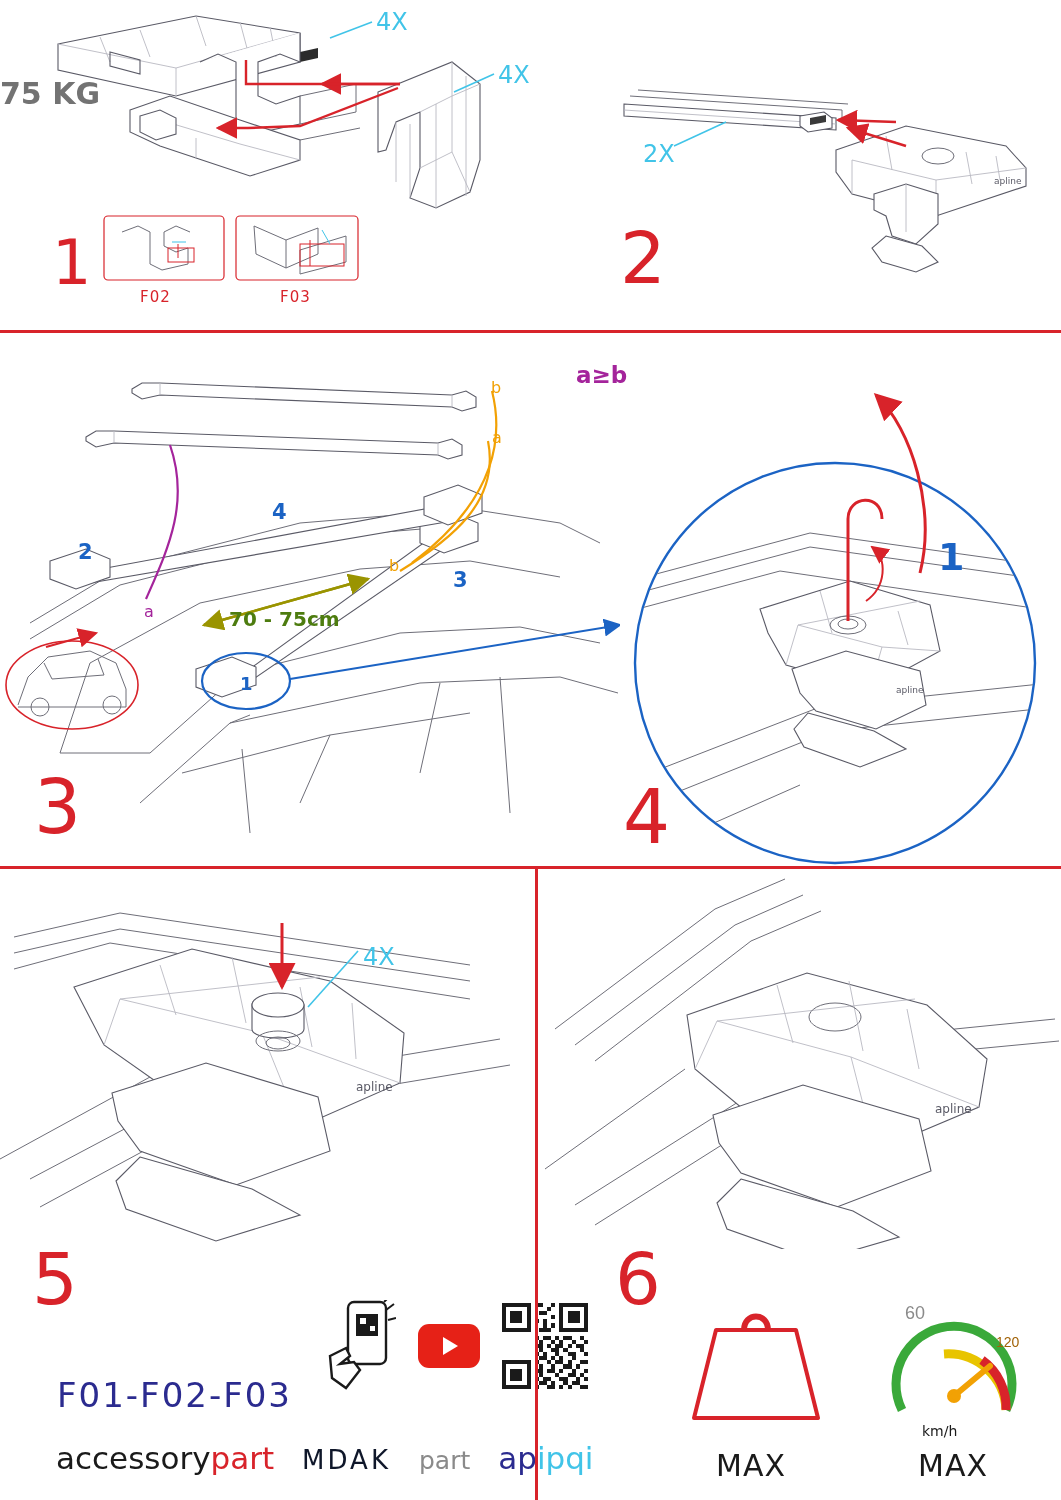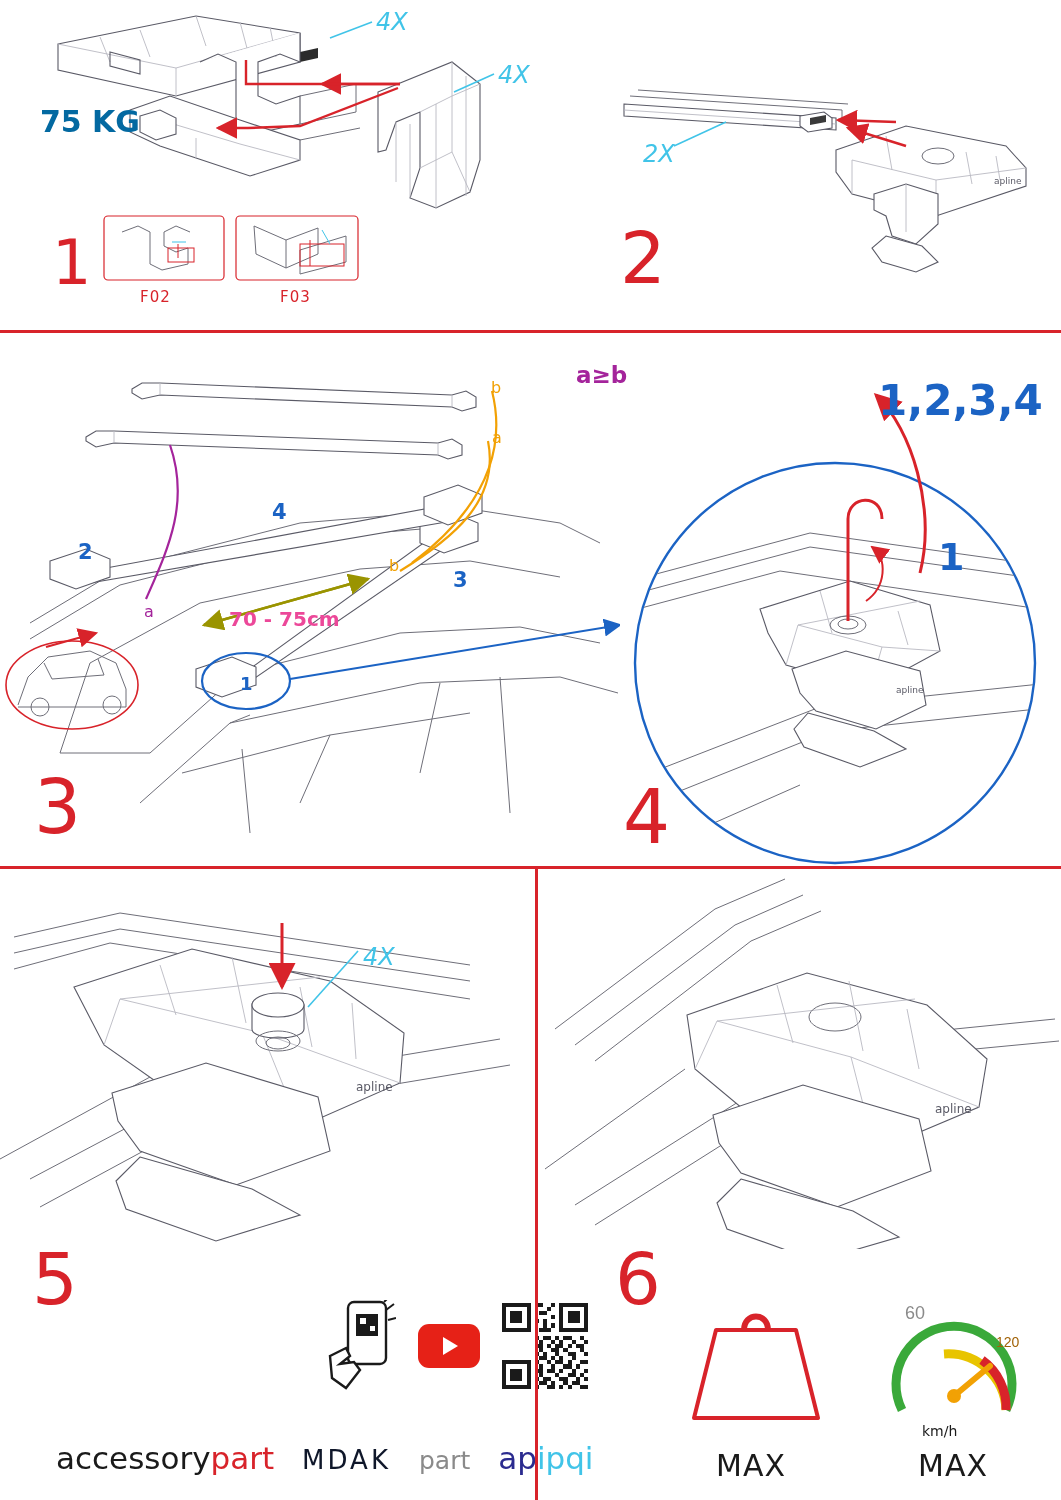--- a/index.html
+++ b/index.html
@@ -50,23 +50,23 @@
   #step4 { left: 623px; top: 780px; font-size: 74px; }
   #step5 { left: 32px; top: 1243px; font-size: 72px; }
   #step6 { left: 615px; top: 1243px; font-size: 72px; }
 
   
   .lbl {
     position: absolute;
     font-family: "DejaVu Sans", sans-serif;
     white-space: nowrap;
   }
-  .cyan { color: #41c4e8; font-style: italic; }
+  .cyan { color: #41c4e8; }
   .blue { color: #1b63c4; }
-  .olive{ color: #ec4899; }
+  .olive{ color: #4d7c0f; }
   .purple { color: #a4249b; }
 
   #lbl-4x-a { left: 376px; top: 8px; font-size: 24px; }
   #lbl-4x-b { left: 498px; top: 61px; font-size: 24px; }
   #lbl-2x   { left: 643px; top: 140px; font-size: 24px; }
   #lbl-f02  { left: 140px; top: 288px; font-size: 15px; color:#d8232a; letter-spacing:1px;}
   #lbl-f03  { left: 280px; top: 288px; font-size: 15px; color:#d8232a; letter-spacing:1px;}
 
   #lbl-ageb { left: 576px; top: 362px; font-size: 23px; font-weight: bold; }
   #lbl-dist { left: 229px; top: 607px; font-size: 20px; font-weight: bold; }
@@ -142,26 +142,25 @@
   
   #weight-wrap {
     position: absolute;
     left: 686px; top: 1300px;
     text-align: center;
   }
   #weight-val {
     position: absolute;
     left: 0; top: 76px;
     width: 140px;
-    text-align: right;
+    text-align: left;
     font-size: 30px;
     font-weight: bold;
-    color: #0369a1;
+    color: #737373;
     font-family: "DejaVu Sans", sans-serif;
-    margin-top: 28px;
   }
   .max-text {
     position: absolute;
     font-size: 30px;
     color: #1a1a1a;
     font-family: "DejaVu Sans", sans-serif;
     letter-spacing: 1px;
   }
   #max-weight { left: 716px; top: 1448px; }
   #max-speed  { left: 918px; top: 1448px; }
@@ -408,21 +407,20 @@
       <ellipse cx="228" cy="292" rx="18" ry="9" class="ln2"></ellipse>
       <ellipse cx="228" cy="291" rx="10" ry="5" class="ln2"></ellipse>
 
       <path fill="none" stroke="#d8232a" stroke-width="3" d="M228 288 L228 186 C228 162 262 160 262 186"></path>
 
       <path fill="none" stroke="#d8232a" stroke-width="2" d="M246 268 C266 254 268 226 252 214" marker-end="url(#arrRed)"></path>
     </g>
 
     <path fill="none" stroke="#d8232a" stroke-width="3" marker-end="url(#arrRed)" d="M300 240 C316 176 292 96 256 62"></path>
   </svg>
-  <div class="lbl blue" id="lbl-1234">1,2,3,4</div>
   <div class="lbl blue" id="lbl-one-big">1</div>
   <div class="step-num" id="step4">4</div>
 
   <svg id="panel5-art" width="535" height="380" viewBox="0 0 535 380" style="position:absolute;left:0;top:869px">
 
     <path class="ln2" d="M14 68 L120 44 L470 96"></path>
     <path class="ln2" d="M14 84 L120 60 L470 112"></path>
     <path class="ln2" d="M14 100 L110 74 L470 130"></path>
     <path class="ln2" d="M30 310 L200 220 L500 170"></path>
     <path class="ln2" d="M40 338 L210 246 L510 196"></path>
@@ -470,20 +468,21 @@
     <path class="lnlight" d="M314 112 L328 182"></path>
     <path class="lnlight" d="M372 140 L384 200"></path>
     <ellipse cx="300" cy="148" rx="26" ry="14" class="ln2"></ellipse>
     <path class="ln fillw" d="M178 246 L268 216 L384 250 L396 302 L302 338 L206 304 L184 274 Z"></path>
     <path class="ln fillw" d="M206 310 L318 342 L364 368 L282 392 L192 360 L182 334 Z"></path>
     <text class="logo-txt" x="400" y="244" style="font-size:12px">apline</text>
   </svg>
 
   <div class="step-num" id="step6">6</div>
 
+  <div id="model-code">F01-F02-F03</div>
 
   <div id="brand-row">
     <span class="brand"><span>accessory</span><span class="accent">part</span></span>
     <span class="brand mdak">MDAK</span>
     <span class="brand ipqi">part</span>
     <span class="brand apline"><span>ap</span><span class="accent">ipqi</span></span>
   </div>
 
   <div id="icon-row">
 

